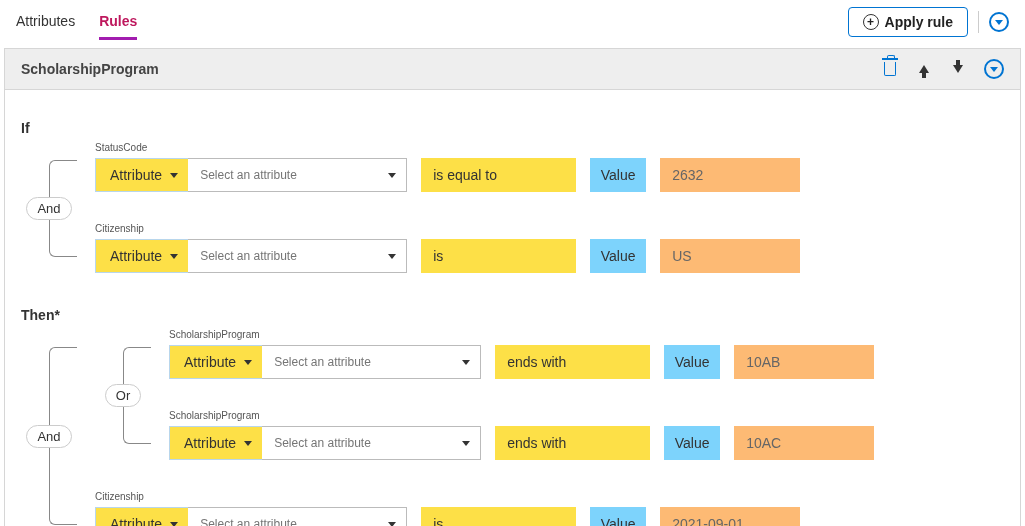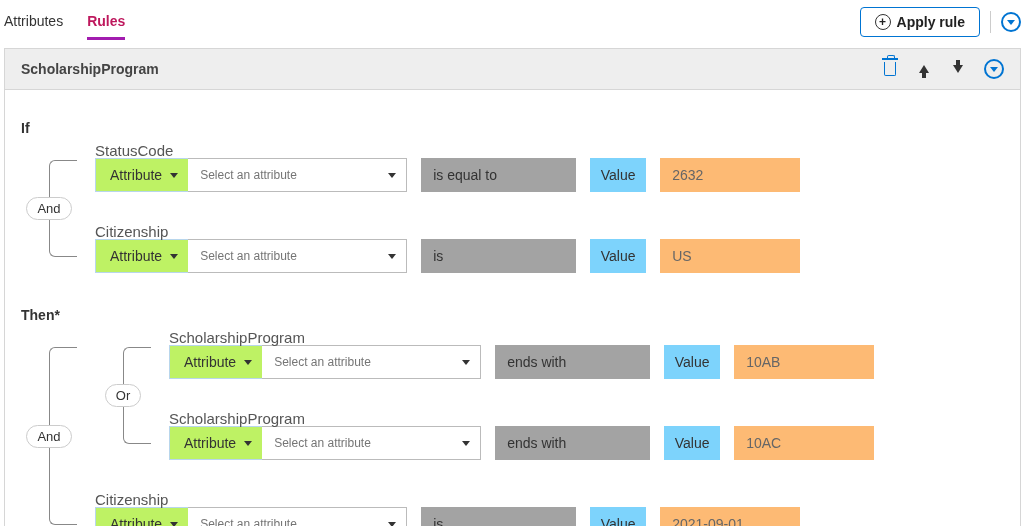--- a/index.html
+++ b/index.html
@@ -7,21 +7,21 @@
     margin: 0;
     font-family: -apple-system, BlinkMacSystemFont, "Segoe UI", Arial, sans-serif;
     font-size: 14px;
     color: #333;
     background: #fff;
     width: 1025px;
   }
   .topbar {
     display: flex;
     align-items: center;
-    padding: 0 4px;
+    padding: 0 16px;
     height: 44px;
     border-bottom: 1px solid transparent;
   }
   .tabs {
     display: flex;
     gap: 24px;
     flex: 1;
   }
   .tab {
     padding: 10px 0 8px 0;
@@ -193,25 +193,25 @@
     display:flex;
     align-items:center;
     gap: 14px;
     margin-top: 17px;
     position:relative;
   }
   .row-label {
     position:absolute;
     top: -16px;
     left: 0;
-    font-size: 15px;
+    font-size: 10px;
     color: #555;
   }
   .type-chip {
-    background: #bef264;
+    background: #fde047;
     color: #333;
     height: 34px;
     display:flex;
     align-items:center;
     padding: 0 10px 0 14px;
     gap: 8px;
     font-size: 14px;
     cursor:pointer;
     border:1px solid #b8d6ec;
     border-right:none;
@@ -232,21 +232,21 @@
     font-size:12px;
     color:#888;
     background:transparent;
   }
   .attr-caret {
     width:28px;
     display:flex;align-items:center;justify-content:center;
     color:#333;
   }
   .op-box {
-    background:#a3a3a3;
+    background:#fde047;
     height:34px;
     width: 155px;
     display:flex;align-items:center;
     padding: 0 12px;
     color:#333;
     cursor:pointer;
   }
   .val-chip {
     background: #7dd3fc;
     height:34px;

